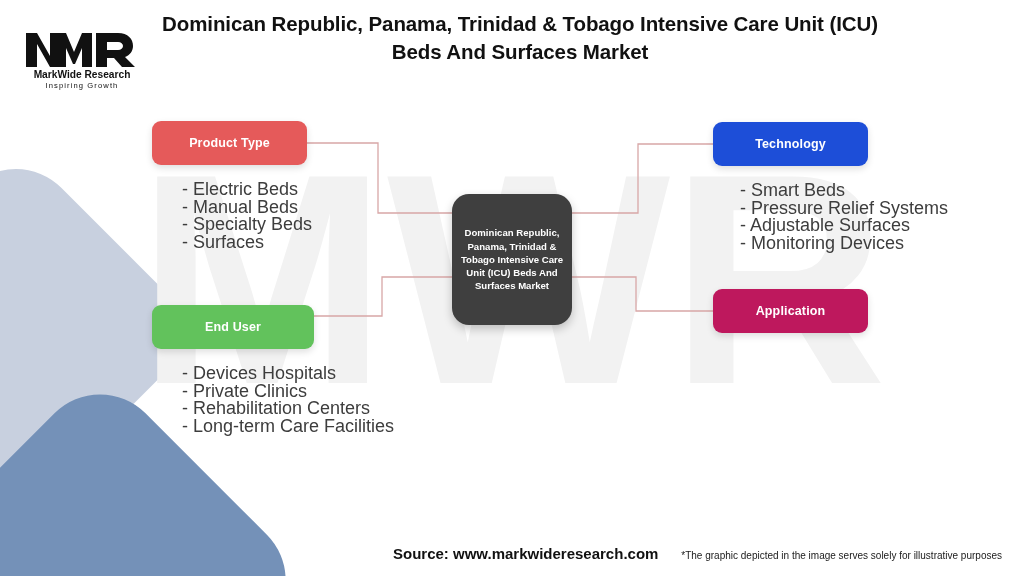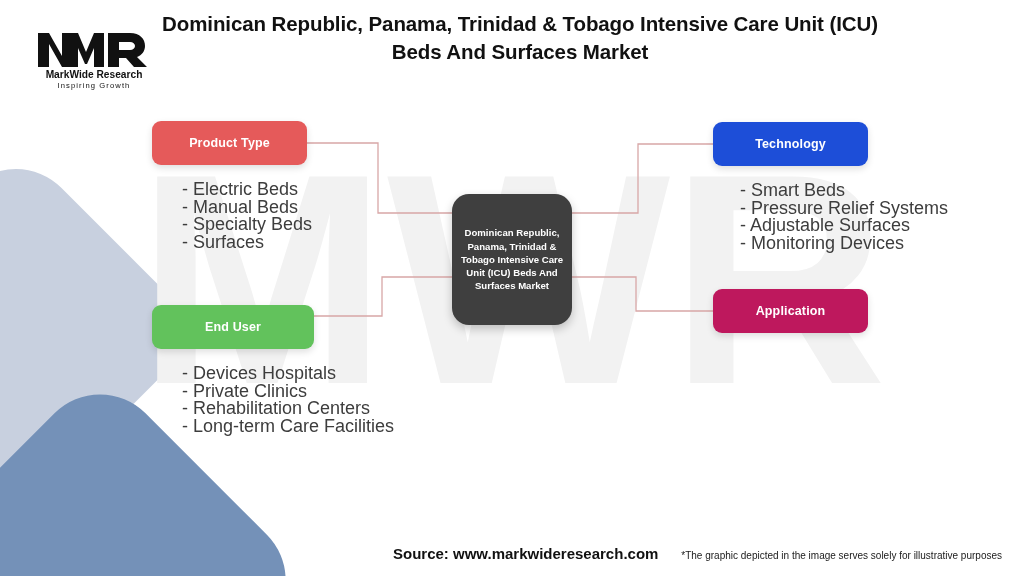--- a/index.html
+++ b/index.html
@@ -33,21 +33,21 @@
   #watermark {
     position: absolute;
     left: 0; top: 150px;
     width: 1024px; height: 300px;
     display: flex; align-items: center; justify-content: center;
     pointer-events: none;
   }
   #watermark svg { opacity: 1; }
 
   
-  #logo { position: absolute; left: 32px; top: 20px; width: 124px; height: 70px; }
+  #logo { position: absolute; left: 20px; top: 20px; width: 124px; height: 70px; }
   #page-title {
     position: absolute;
     left: 140px; top: 10px;
     width: 760px;
     text-align: center;
     font-size: 20.5px;
     font-weight: bold;
     line-height: 1.36;
     color: #111111;
     letter-spacing: -0.1px;

